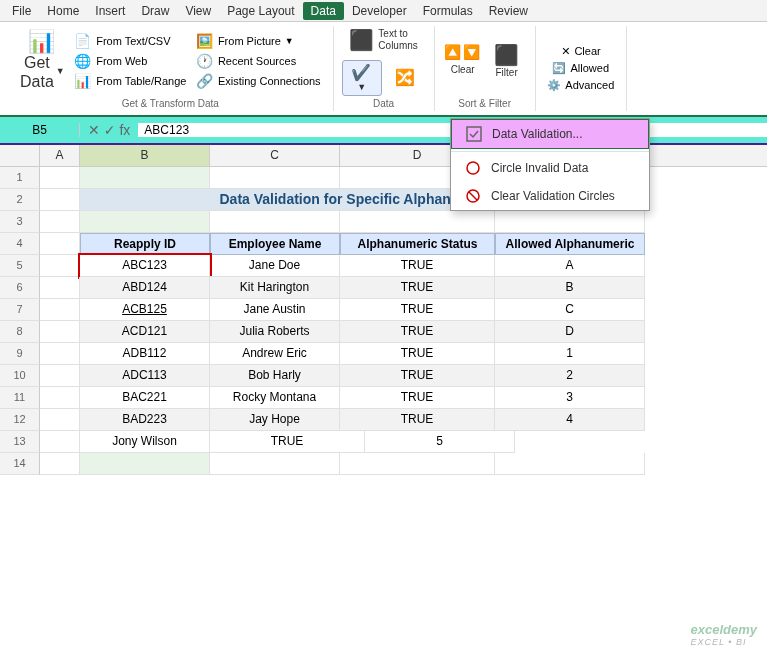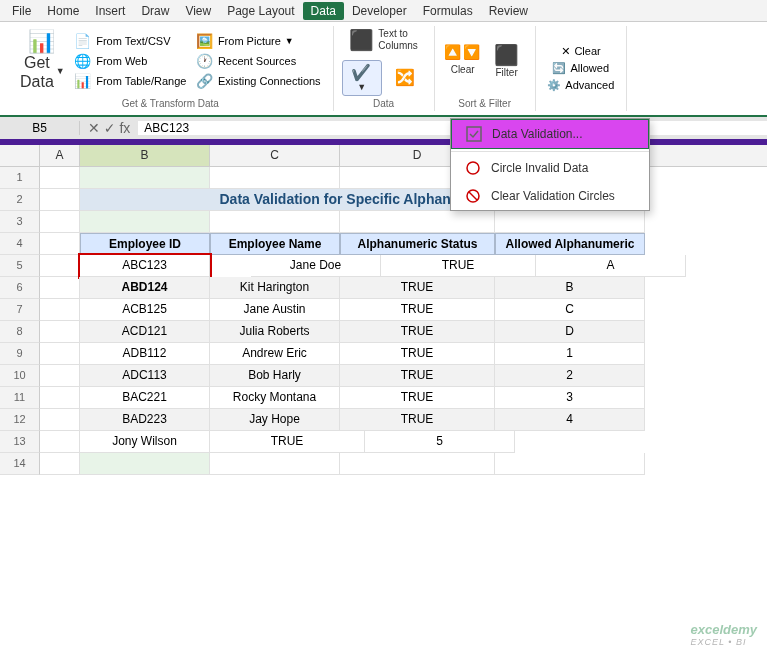--- a/index.html
+++ b/index.html
@@ -18,38 +18,38 @@
     .ribbon-group-label { font-size: 10px; color: #666; margin-top: 2px; padding-bottom: 2px; text-align: center; }
     .ribbon-btn { display: flex; flex-direction: column; align-items: center; justify-content: center; padding: 2px 4px; cursor: pointer; border-radius: 3px; min-width: 40px; }
     .ribbon-btn .icon { font-size: 22px; line-height: 1; }
     .ribbon-btn .label { font-size: 10px; text-align: center; color: #333; white-space: nowrap; max-width: 70px; line-height: 1.2; }
 
     .stack-btns { display: flex; flex-direction: column; gap: 2px; }
     .stack-btn { display: flex; align-items: center; gap: 4px; padding: 1px 4px; cursor: pointer; border-radius: 2px; font-size: 11px; }
     .stack-btn .icon { font-size: 14px; }
 
     
-    .formula-bar { display: flex; align-items: center; border-bottom: 6px solid #4c1d95; height: 28px; background: #e5e5e5; }
+    .formula-bar { display: flex; align-items: center; border-bottom: 2px solid #4c1d95; height: 28px; background: #5eead4; }
     .cell-ref { width: 80px; text-align: center; border-right: 1px solid #ccc; font-size: 12px; padding: 0 6px; }
     .formula-icons { display: flex; gap: 4px; padding: 0 8px; color: #666; font-size: 14px; cursor: pointer; }
     .formula-input { flex: 1; padding: 0 6px; font-size: 12px; border: none; outline: none; }
     .col-header { border-right: 1px solid #ccc; text-align: center; font-size: 12px; color: #333; display: flex; align-items: center; justify-content: center; }
     .spreadsheet-row { display: flex; height: 22px; }
     .row-num { width: 40px; background: #f3f3f3; border-right: 1px solid #ccc; border-bottom: 1px solid #e0e0e0; text-align: center; font-size: 11px; color: #666; display: flex; align-items: center; justify-content: center; flex-shrink: 0; }
     .cell { border-right: 1px solid #e0e0e0; border-bottom: 1px solid #e0e0e0; display: flex; align-items: center; justify-content: center; font-size: 12px; overflow: hidden; }
     .cell.selected { background: #e8f4fd; outline: 2px solid #217346; }
     .cell.header-cell { font-weight: bold; background: #d9e8ff; border: 1px solid #aab8cc; justify-content: center; }
     .cell.title-cell { font-weight: bold; color: #1f4e79; font-size: 14px; background: #dce6f1; }
     .cell.gray-bg { background: #f2f2f2; }
 
     
     .dropdown-overlay { position: absolute; z-index: 100; }
     .dropdown-menu { background: white; border: 1px solid #999; box-shadow: 2px 4px 8px rgba(0,0,0,0.2); min-width: 200px; }
     .dropdown-item { display: flex; align-items: center; gap: 8px; padding: 6px 12px; cursor: pointer; font-size: 12px; color: #333; }
-    .dropdown-item.active-item { background: #d946ef; border: 1px solid #217346; }
+    .dropdown-item.active-item { background: #f0abfc; border: 1px solid #217346; }
     .dropdown-icon { width: 20px; height: 16px; display: flex; align-items: center; justify-content: center; font-size: 14px; }
     .dropdown-sep { height: 1px; background: #e0e0e0; margin: 2px 0; }
 
     
     .watermark { position: absolute; bottom: 10px; right: 10px; opacity: 0.4; font-size: 10px; color: #217346; font-style: italic; }
   </style>
 </head>
 <body>
 
 <div style="position:relative; width:767px; height:657px; overflow:hidden;">
@@ -212,48 +212,48 @@
       <div class="cell" style="width:40px;"></div>
       <div class="cell" style="width:130px; background:#e8f4e8;"></div>
       <div class="cell" style="width:130px;"></div>
       <div class="cell" style="width:155px;"></div>
       <div class="cell" style="width:150px;"></div>
     </div>
 
     <div class="spreadsheet-row">
       <div class="row-num">4</div>
       <div class="cell" style="width:40px;"></div>
-      <div class="cell header-cell" style="width:130px;">Employee ID</div>
+      <div class="cell header-cell" style="width:130px;">Reapply ID</div>
       <div class="cell header-cell" style="width:130px;">Employee Name</div>
       <div class="cell header-cell" style="width:155px;">Alphanumeric Status</div>
       <div class="cell header-cell" style="width:150px;">Allowed Alphanumeric</div>
     </div>
 
     <div class="spreadsheet-row">
       <div class="row-num">5</div>
       <div class="cell" style="width:40px;"></div>
       <div class="cell selected" style="width:130px; outline:2px solid #cc0000; background:#fff;">ABC123</div>
-      <div class="cell" style="width:130px;margin-left:41px;">Jane Doe</div>
+      <div class="cell" style="width:130px;">Jane Doe</div>
       <div class="cell" style="width:155px;">TRUE</div>
       <div class="cell" style="width:150px;">A</div>
     </div>
 
     <div class="spreadsheet-row">
       <div class="row-num">6</div>
       <div class="cell" style="width:40px;"></div>
-      <div class="cell gray-bg" style="width:130px;font-weight:bold;">ABD124</div>
+      <div class="cell gray-bg" style="width:130px;">ABD124</div>
       <div class="cell gray-bg" style="width:130px;">Kit Harington</div>
       <div class="cell gray-bg" style="width:155px;">TRUE</div>
       <div class="cell gray-bg" style="width:150px;">B</div>
     </div>
 
     <div class="spreadsheet-row">
       <div class="row-num">7</div>
       <div class="cell" style="width:40px;"></div>
-      <div class="cell" style="width:130px;">ACB125</div>
+      <div class="cell" style="width:130px;text-decoration:underline;">ACB125</div>
       <div class="cell" style="width:130px;">Jane Austin</div>
       <div class="cell" style="width:155px;">TRUE</div>
       <div class="cell" style="width:150px;">C</div>
     </div>
 
     <div class="spreadsheet-row">
       <div class="row-num">8</div>
       <div class="cell" style="width:40px;"></div>
       <div class="cell gray-bg" style="width:130px;">ACD121</div>
       <div class="cell gray-bg" style="width:130px;">Julia Roberts</div>

